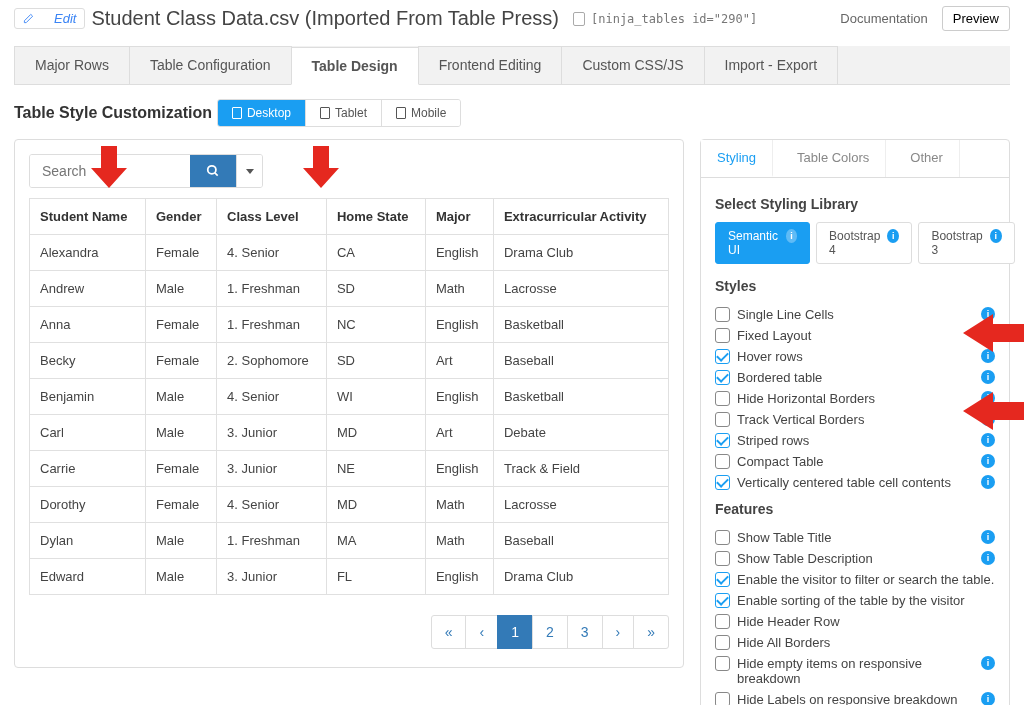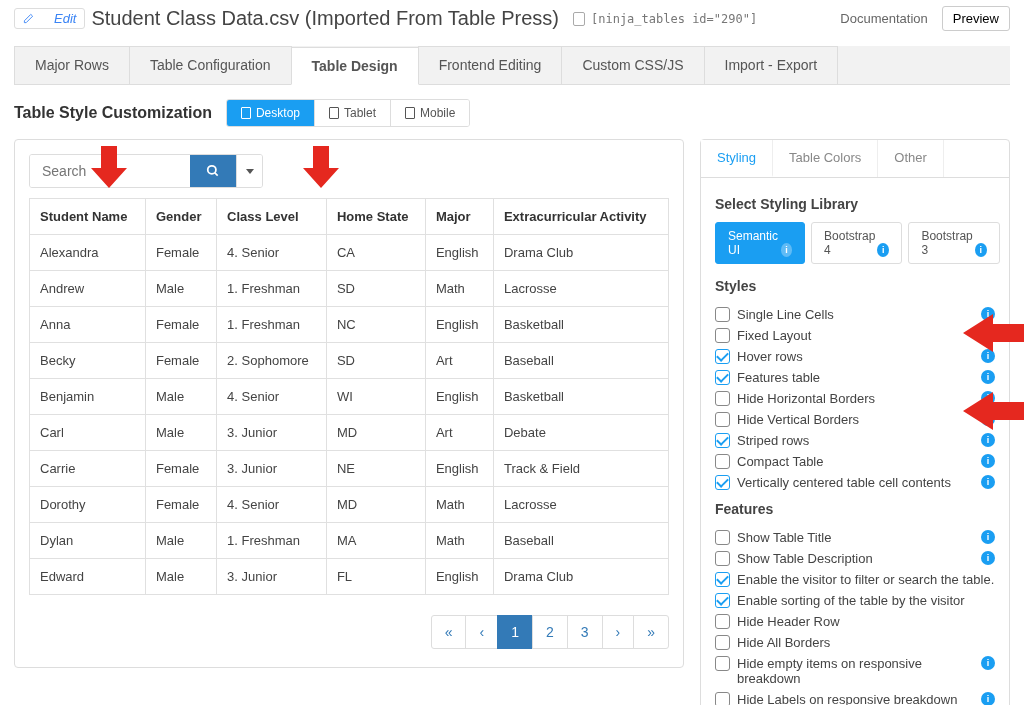--- a/index.html
+++ b/index.html
@@ -12,21 +12,21 @@
   .shortcode-ico { width: 12px; height: 14px; border: 1px solid #aaa; border-radius: 2px; }
   .top-right { margin-left: auto; display: flex; align-items: center; gap: 14px; }
   .doc-link { color: #666; font-size: 13px; }
   .preview-btn { border: 1px solid #ccc; padding: 4px 10px; border-radius: 3px; background: #fff; cursor: pointer; font-size: 13px; }
   
   .main-tabs { display: flex; border-bottom: 1px solid #ddd; margin: 0 14px; background: #f2f2f2; }
   .main-tab { padding: 10px 20px; border: 1px solid #ddd; border-bottom: none; background: #f2f2f2; color: #555; font-size: 14px; margin-right: -1px; cursor: pointer; }
   .main-tab.active { background: #fff; font-weight: 600; border-bottom: 1px solid #fff; position: relative; top: 1px; }
   
   .sub-row { display: flex; align-items: center; padding: 14px 14px 12px 14px; }
-  .sub-title { font-size: 16px; font-weight: 600; margin-right: 14px; }
+  .sub-title { font-size: 16px; font-weight: 600; margin-right: 5px; }
   .device-tabs { display: flex; border: 1px solid #ddd; border-radius: 3px; overflow: hidden; }
   .device-tab { padding: 6px 14px; font-size: 12px; border-right: 1px solid #ddd; cursor: pointer; display: inline-flex; align-items: center; gap: 5px; background: #fff; color: #555; }
   .device-tab:last-child { border-right: none; }
   .device-tab.active { background: #1a9ef2; color: #fff; }
   .device-icon { width: 10px; height: 12px; border: 1.3px solid currentColor; border-radius: 1px; display: inline-block; }
   .update-btn { margin-left: auto; background: #1a9ef2; color: #fff; border: none; padding: 8px 16px; border-radius: 3px; font-size: 13px; cursor: pointer; }
   
   .workspace { display: flex; padding: 0 14px; gap: 16px; align-items: flex-start; }
   
   .left-panel { flex: 1; border: 1px solid #ddd; border-radius: 4px; padding: 14px 14px 18px 14px; position: relative; }
@@ -45,29 +45,29 @@
   table.data th { font-weight: 600; color: #333; background: #fff; }
   table.data td { color: #444; }
   
   .pagination { display: flex; justify-content: flex-end; margin-top: 20px; }
   .pagination .pg { border: 1px solid #ddd; padding: 8px 13px; font-size: 14px; cursor: pointer; background: #fff; color: #337ab7; margin-left: -1px; }
   .pagination .pg.active { background: #337ab7; color: #fff; border-color: #337ab7; }
   .pagination .pg:first-child { border-radius: 3px 0 0 3px; }
   .pagination .pg:last-child { border-radius: 0 3px 3px 0; }
   
   .right-panel { width: 310px; border: 1px solid #ddd; border-radius: 4px; position: relative; }
-  .right-tabs { display: flex; border-bottom: 1px solid #ddd; }
+  .right-tabs { display: flex; border-bottom: 1px solid #ddd; gap: 8px; }
   .right-tab { padding: 10px 16px; font-size: 13px; color: #888; cursor: pointer; border-right: 1px solid #eee; }
   .right-tab.active { color: #1a9ef2; background: #fff; border-bottom: 2px solid #fff; }
   
   .panel-body { padding: 10px 14px; }
   .panel-h { font-size: 14px; font-weight: 600; margin: 8px 0 10px 0; color: #444; }
   
   .lib-btns { display: flex; gap: 0; margin-bottom: 14px; }
-  .lib-btn { padding: 6px 12px; font-size: 12px; border: 1px solid #ddd; border-radius: 3px; margin-right: 6px; cursor: pointer; display: inline-flex; align-items: flex-end; background: #fff; color: #555; }
+  .lib-btn { padding: 6px 12px; font-size: 12px; border: 1px solid #ddd; border-radius: 3px; margin-right: 6px; cursor: pointer; display: inline-flex; align-items: flex-start; gap: 5px; background: #fff; color: #555; }
   .lib-btn.active { background: #1a9ef2; color: #fff; border-color: #1a9ef2; }
   .info-dot { width: 14px; height: 14px; border-radius: 50%; background: #1a9ef2; color: #fff; font-size: 9px; display: inline-flex; align-items: center; justify-content: center; font-weight: bold; }
   .lib-btn .info-dot { background: rgba(255,255,255,0.3); }
   .lib-btn:not(.active) .info-dot { background: #1a9ef2; }
   
   .check-row { display: flex; align-items: flex-start; padding: 3px 0; font-size: 13px; color: #444; }
   .cb { width: 15px; height: 15px; border: 1.5px solid #888; border-radius: 3px; margin-right: 7px; cursor: pointer; position: relative; flex-shrink: 0; }
   .cb.checked { border-color: #1a9ef2; }
   .cb.checked::after { content: ""; position: absolute; left: 3px; top: 0; width: 5px; height: 9px; border: solid #1a9ef2; border-width: 0 2px 2px 0; transform: rotate(45deg); }
   .check-label { flex: 1; }
@@ -294,31 +294,31 @@
             <span class="check-label">Fixed Layout</span>
             <span class="info-dot">i</span>
           </div>
           <div class="check-row">
             <span class="cb checked"></span>
             <span class="check-label">Hover rows</span>
             <span class="info-dot">i</span>
           </div>
           <div class="check-row">
             <span class="cb checked"></span>
-            <span class="check-label">Features table</span>
+            <span class="check-label">Bordered table</span>
             <span class="info-dot">i</span>
           </div>
           <div class="check-row">
             <span class="cb"></span>
             <span class="check-label">Hide Horizontal Borders</span>
             <span class="info-dot">i</span>
           </div>
           <div class="check-row">
             <span class="cb"></span>
-            <span class="check-label">Hide Vertical Borders</span>
+            <span class="check-label">Track Vertical Borders</span>
             <span class="info-dot">i</span>
           </div>
           <div class="check-row">
             <span class="cb checked"></span>
             <span class="check-label">Striped rows</span>
             <span class="info-dot">i</span>
           </div>
           <div class="check-row">
             <span class="cb"></span>
             <span class="check-label">Compact Table</span>

